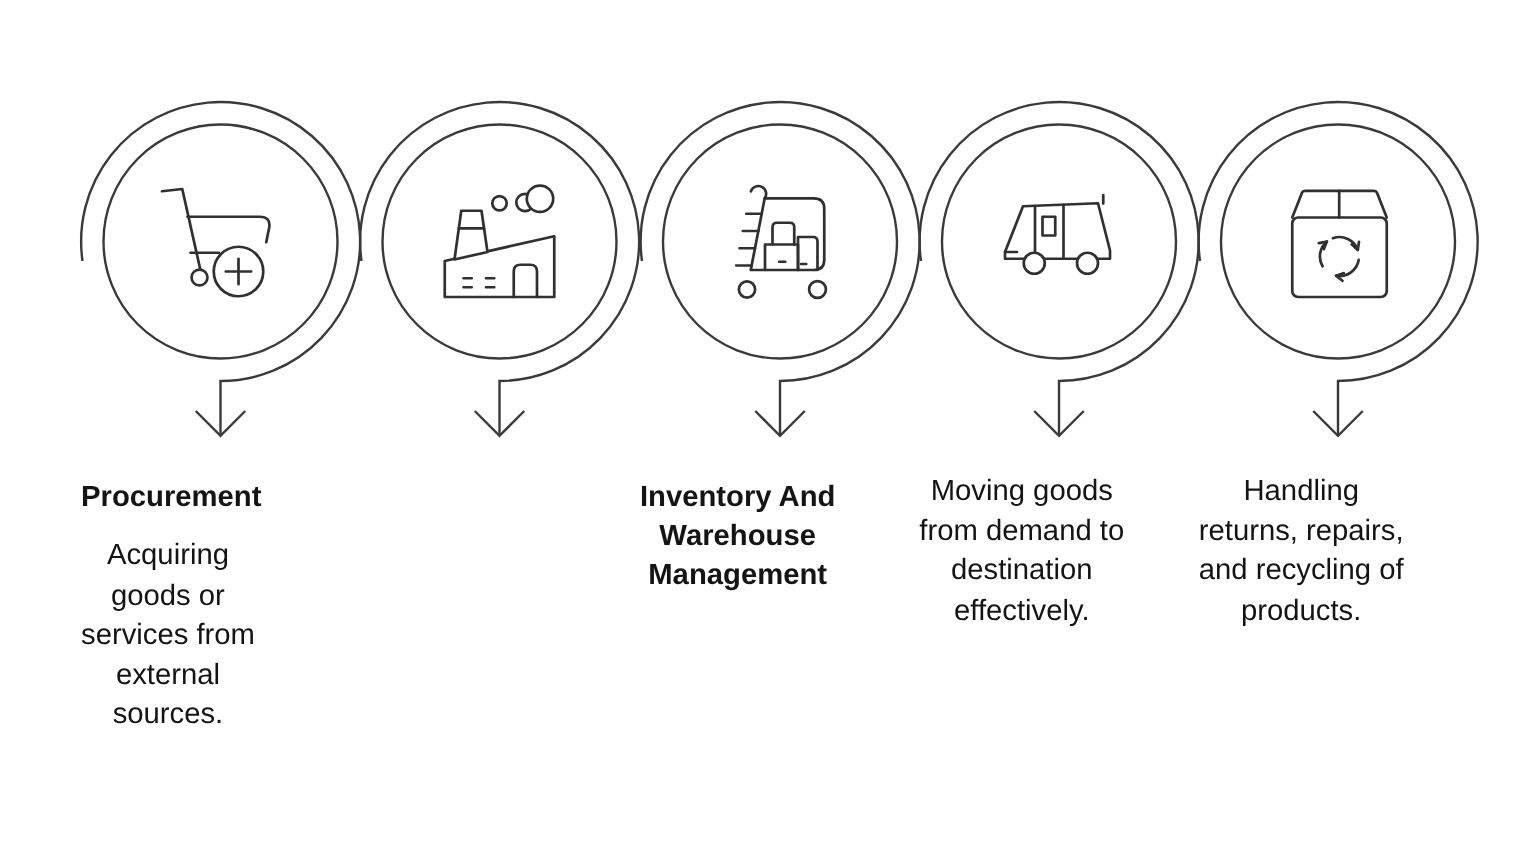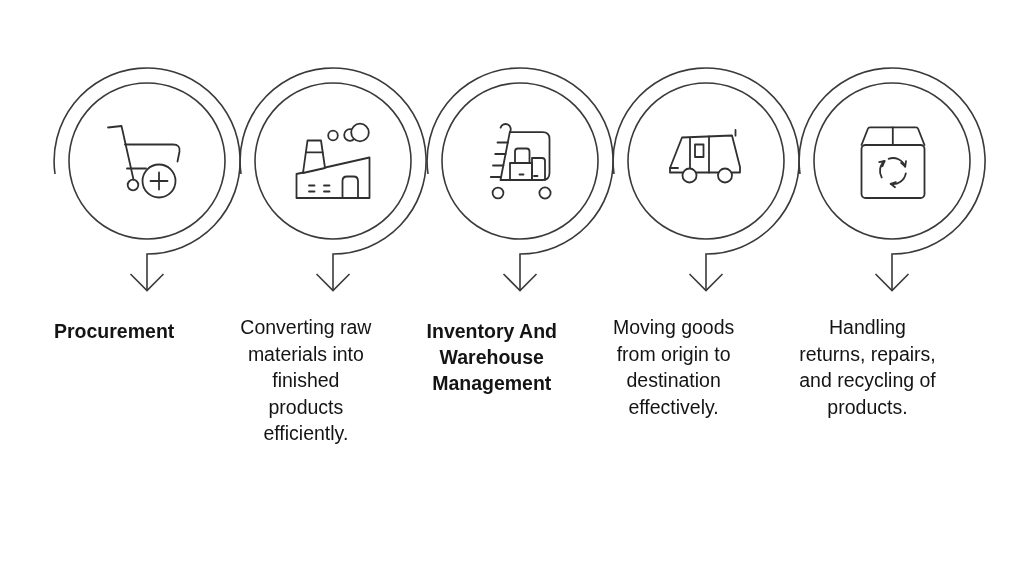--- a/index.html
+++ b/index.html
@@ -38,43 +38,43 @@
         <g transform="translate(44,57)">
           <path class="icon-line" d="M 10,9.5 L 23.5,8 L 35.5,61.5"></path>
           <path class="icon-line" d="M 27,26.5 L 75,26.5 Q 82.5,26.5 81.5,33.5 L 79.5,43.5"></path>
           <path class="icon-line" d="M 29,50.5 L 48,50.5"></path>
           <circle class="icon-line" cx="35" cy="67" r="5.3"></circle>
           <circle class="icon-line" cx="61" cy="63" r="16.5"></circle>
           <path class="icon-line" d="M 52.5,63 L 69.5,63 M 61,54.5 L 61,71.5"></path>
         </g>
       </svg>
       <h3 class="stage-title">Procurement</h3>
+      <p class="stage-desc">Acquiring
+goods or
+services from
+external
+sources.</p>
     </div>
 
     <div class="stage">
       <svg class="swirl" viewBox="0 0 186 240">
         <path class="swirl-line" d="M 1,113 A 93,93 0 1 1 93,193 L 93,229"></path>
         <path class="swirl-line" d="M 76.5,213 L 93,229.5 L 109.5,213"></path>
         <circle class="swirl-line" cx="93" cy="100" r="78"></circle>
         <g transform="translate(46.5,57)">
           <path class="icon-line" d="M 10,80 L 10,56 L 83,39.5 L 83,80 Z"></path>
           <path class="icon-fill-white" d="M 16.5,55 L 21,22.5 L 34.5,22.5 L 38.5,50 Z"></path>
           <path class="icon-line" d="M 19.4,34.3 L 36.2,34.3"></path>
           <circle class="icon-line" cx="46.5" cy="17.5" r="4.8"></circle>
           <circle class="icon-fill-white" cx="63.5" cy="17" r="5.8"></circle>
           <circle class="icon-fill-white" cx="73.5" cy="14.5" r="8.8"></circle>
           <path class="icon-line" d="M 56,80 L 56,63 Q 56,58.5 60.5,58.5 L 67,58.5 Q 71.5,58.5 71.5,63 L 71.5,80"></path>
           <path class="icon-line" d="M 22.5,67.5 L 28,67.5 M 22.5,73.5 L 28,73.5 M 37.5,67.5 L 43,67.5 M 37.5,73.5 L 43,73.5"></path>
         </g>
       </svg>
-      <p class="stage-desc">Converting raw
-materials into
-finished
-products
-efficiently.</p>
     </div>
 
     <div class="stage">
       <svg class="swirl" viewBox="0 0 186 240">
         <path class="swirl-line" d="M 1,113 A 93,93 0 1 1 93,193 L 93,229"></path>
         <path class="swirl-line" d="M 76.5,213 L 93,229.5 L 109.5,213"></path>
         <circle class="swirl-line" cx="93" cy="100" r="78"></circle>
         <g transform="translate(55,54)">
           <path class="icon-line" d="M 18.5,65 L 27.8,17.2 L 60.5,17.2 Q 67.5,17.2 67.5,24 L 67.5,58 Q 67.5,65 60.5,65 Z"></path>
           <path class="icon-line" d="M 27.8,17.2 A 5.2,5.2 0 1 0 18.6,12.6"></path>
@@ -102,21 +102,21 @@
           <path class="icon-line" d="M 9.5,47.5 L 9.5,43 L 21.5,12.5 L 71.5,10.5 L 79.5,42 L 79.5,47.5 Z"></path>
           <path class="icon-line" d="M 9.5,43 L 17.5,43"></path>
           <path class="icon-line" d="M 29.5,13 L 29.5,47.5 M 48.5,11.5 L 48.5,47.5"></path>
           <rect class="icon-line" x="34.5" y="19.5" width="8.5" height="12.5"></rect>
           <path class="icon-line" d="M 75,10.7 L 75,5"></path>
           <circle class="icon-fill-white" cx="29" cy="50.5" r="7"></circle>
           <circle class="icon-fill-white" cx="64.5" cy="50.5" r="7"></circle>
         </g>
       </svg>
       <p class="stage-desc">Moving goods
-from origin to
+from demand to
 destination
 effectively.</p>
     </div>
 
     <div class="stage">
       <svg class="swirl" viewBox="0 0 186 240">
         <path class="swirl-line" d="M 1,113 A 93,93 0 1 1 93,193 L 93,229"></path>
         <path class="swirl-line" d="M 76.5,213 L 93,229.5 L 109.5,213"></path>
         <circle class="swirl-line" cx="93" cy="100" r="78"></circle>
         <g transform="translate(49,59)">

